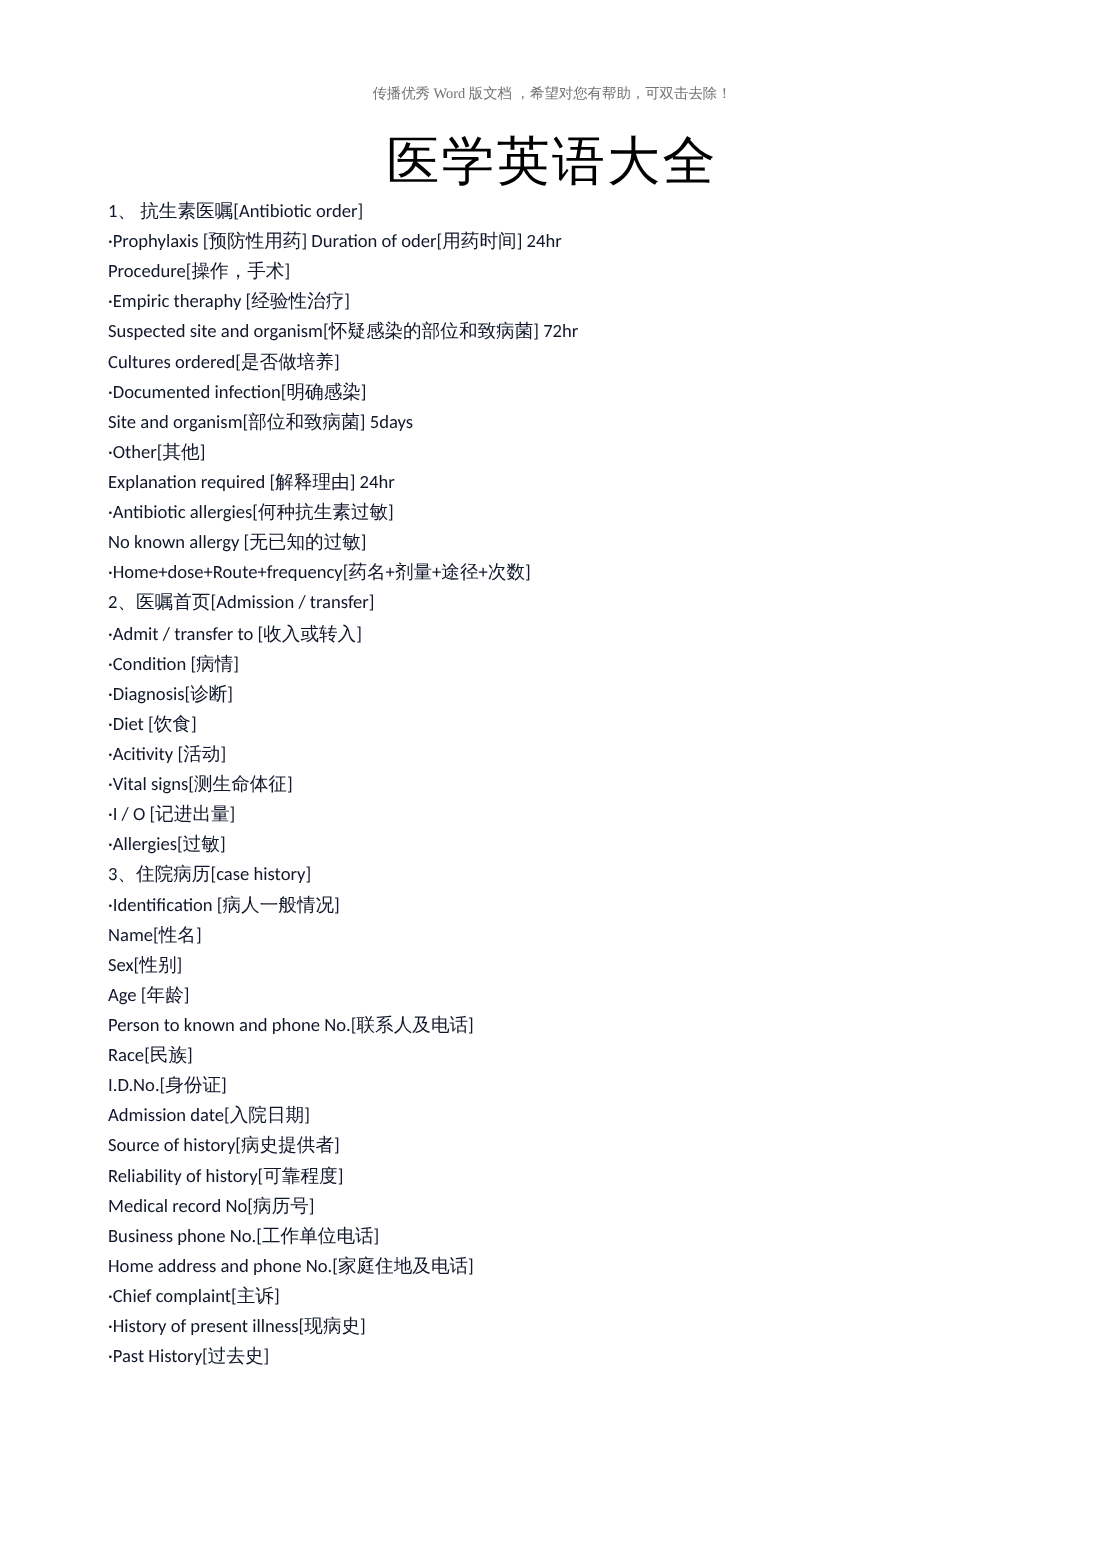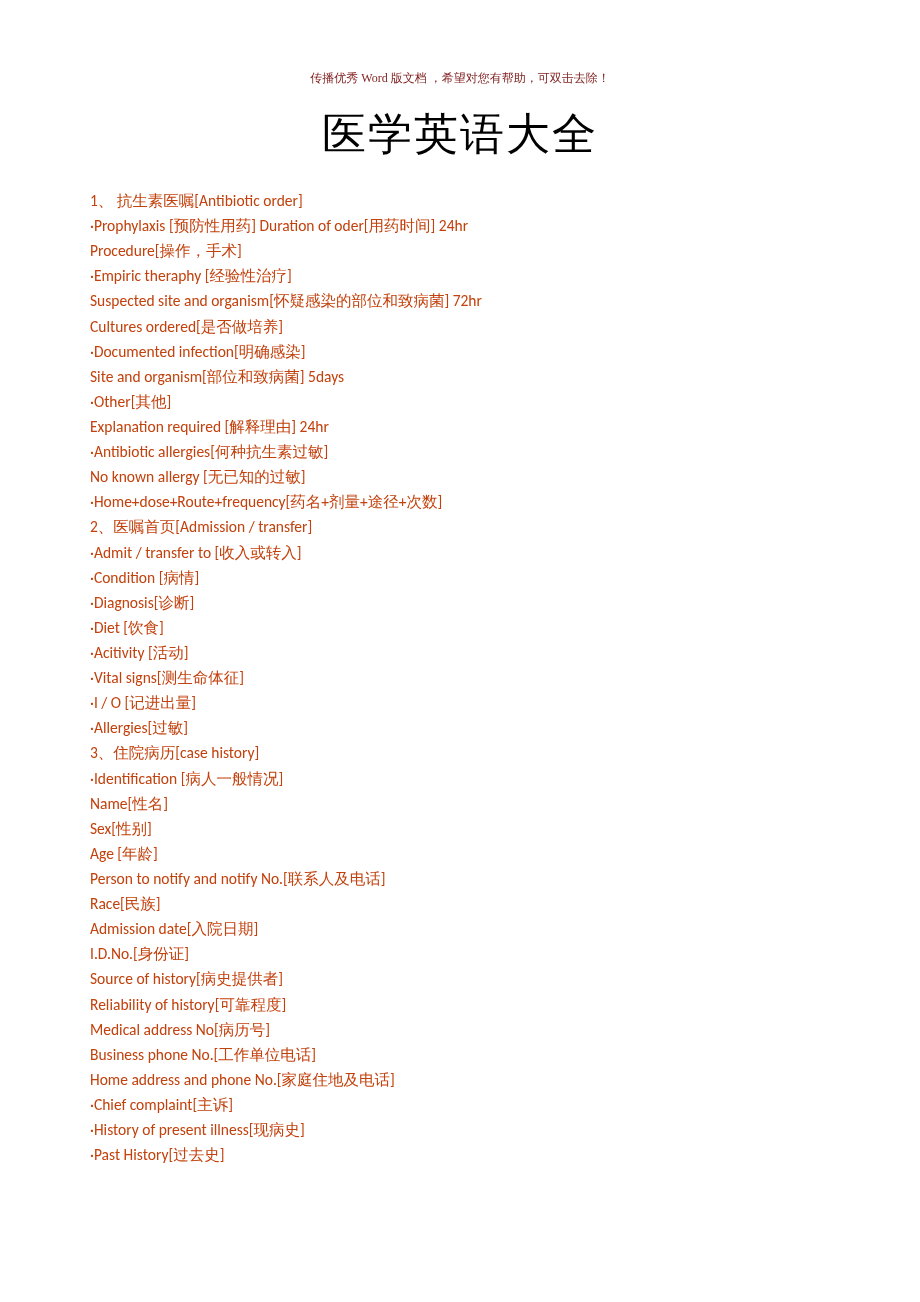--- a/index.html
+++ b/index.html
@@ -12,35 +12,35 @@
       min-height: 1302px;
       background: #ffffff;
       font-family: "Calibri", "Microsoft YaHei", "SimSun", sans-serif;
       color: #000;
       padding: 70px 90px 60px 90px;
     }
     .header-note {
       text-align: center;
       font-size: 12px;
       font-family: "SimSun", serif;
-      color: #7f1d1d;
+      color: #737373;
       margin-bottom: 18px;
     }
     .title {
       text-align: center;
       font-size: 44px;
       font-family: "SimSun", serif;
       font-weight: normal;
-      margin-bottom: 24px;
+      margin-bottom: 0;
       letter-spacing: 2px;
     }
     .content {
       font-size: 15.5px;
       line-height: 1.62;
-      color: #c2410c;
+      color: #0f172a;
     }
     .content p {
       margin: 0;
     }
   </style>
 </head>
 <body>
 
 <div class="header-note">传播优秀 Word 版文档 ，希望对您有帮助，可双击去除！</div>
 
@@ -67,25 +67,25 @@
   <p>·Diet [饮食]</p>
   <p>·Acitivity [活动]</p>
   <p>·Vital signs[测生命体征]</p>
   <p>·I / O [记进出量]</p>
   <p>·Allergies[过敏]</p>
   <p>3、住院病历[case history]</p>
   <p>·Identification [病人一般情况]</p>
   <p>Name[性名]</p>
   <p>Sex[性别]</p>
   <p>Age [年龄]</p>
-  <p>Person to notify and notify No.[联系人及电话]</p>
+  <p>Person to known and phone No.[联系人及电话]</p>
   <p>Race[民族]</p>
+  <p>I.D.No.[身份证]</p>
   <p>Admission date[入院日期]</p>
-  <p>I.D.No.[身份证]</p>
   <p>Source of history[病史提供者]</p>
   <p>Reliability of history[可靠程度]</p>
-  <p>Medical address No[病历号]</p>
+  <p>Medical record No[病历号]</p>
   <p>Business phone No.[工作单位电话]</p>
   <p>Home address and phone No.[家庭住地及电话]</p>
   <p>·Chief complaint[主诉]</p>
   <p>·History of present illness[现病史]</p>
   <p>·Past History[过去史]</p>
 </div>
 
 </body></html>

